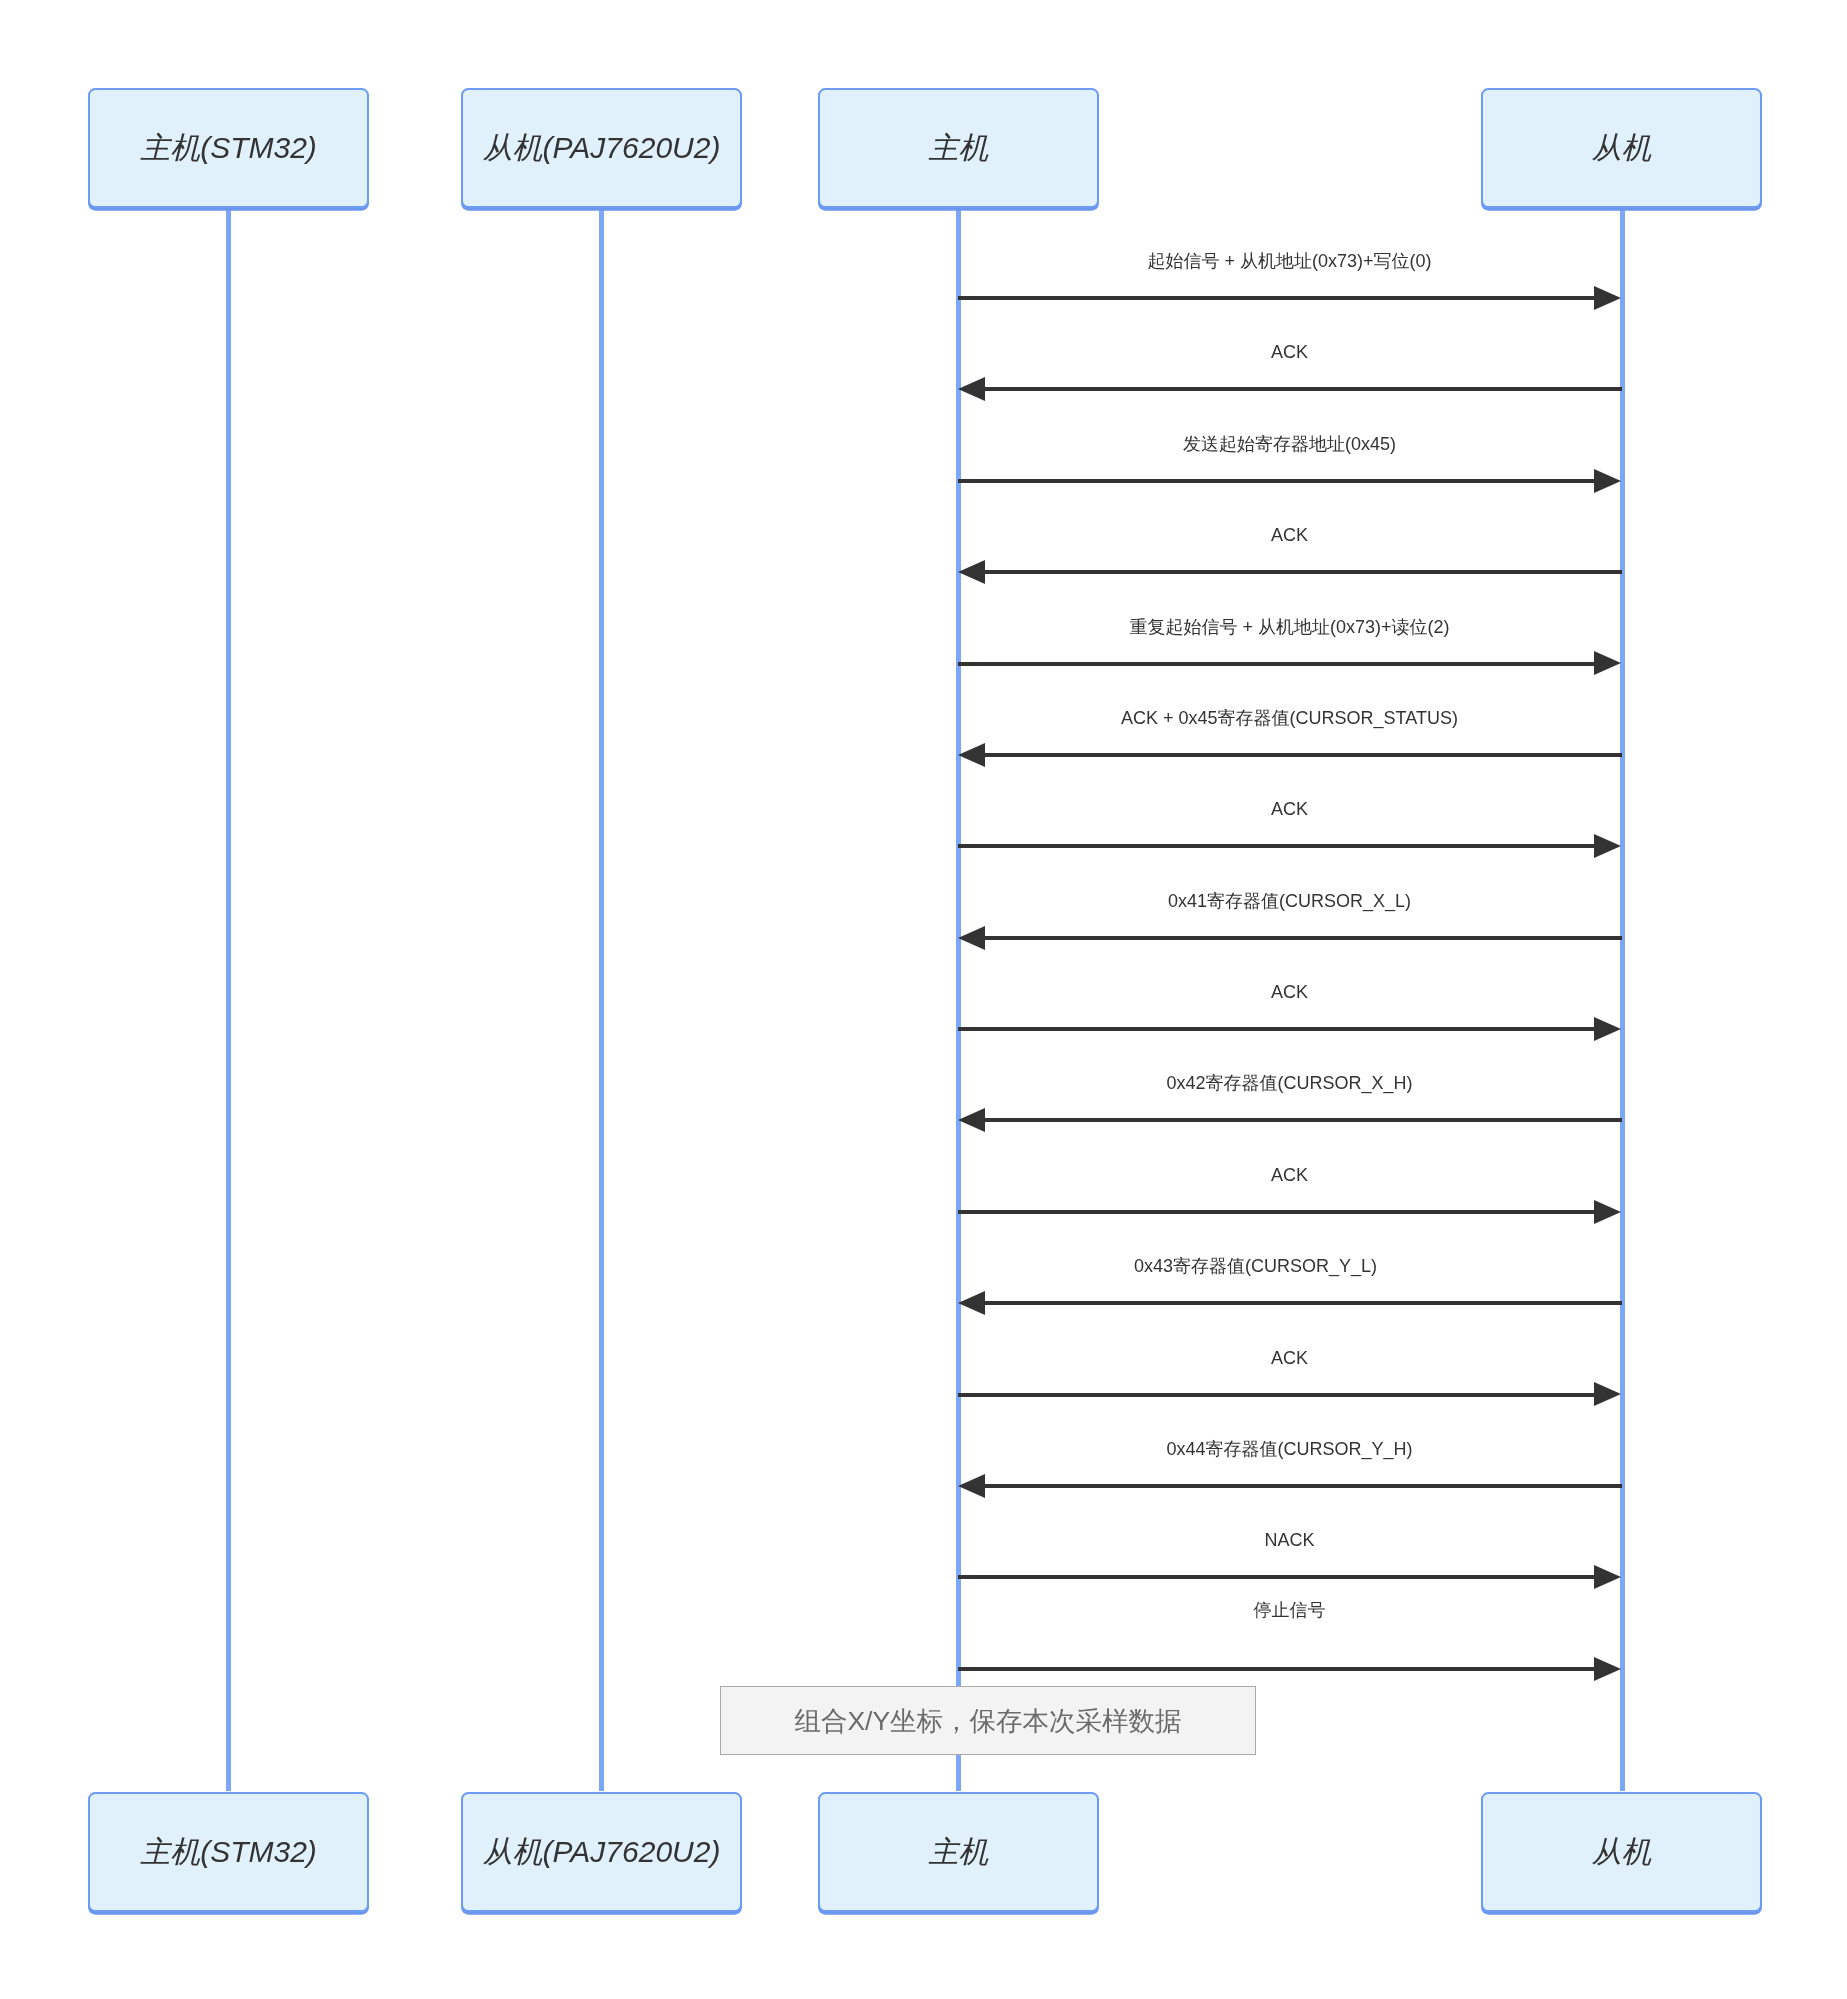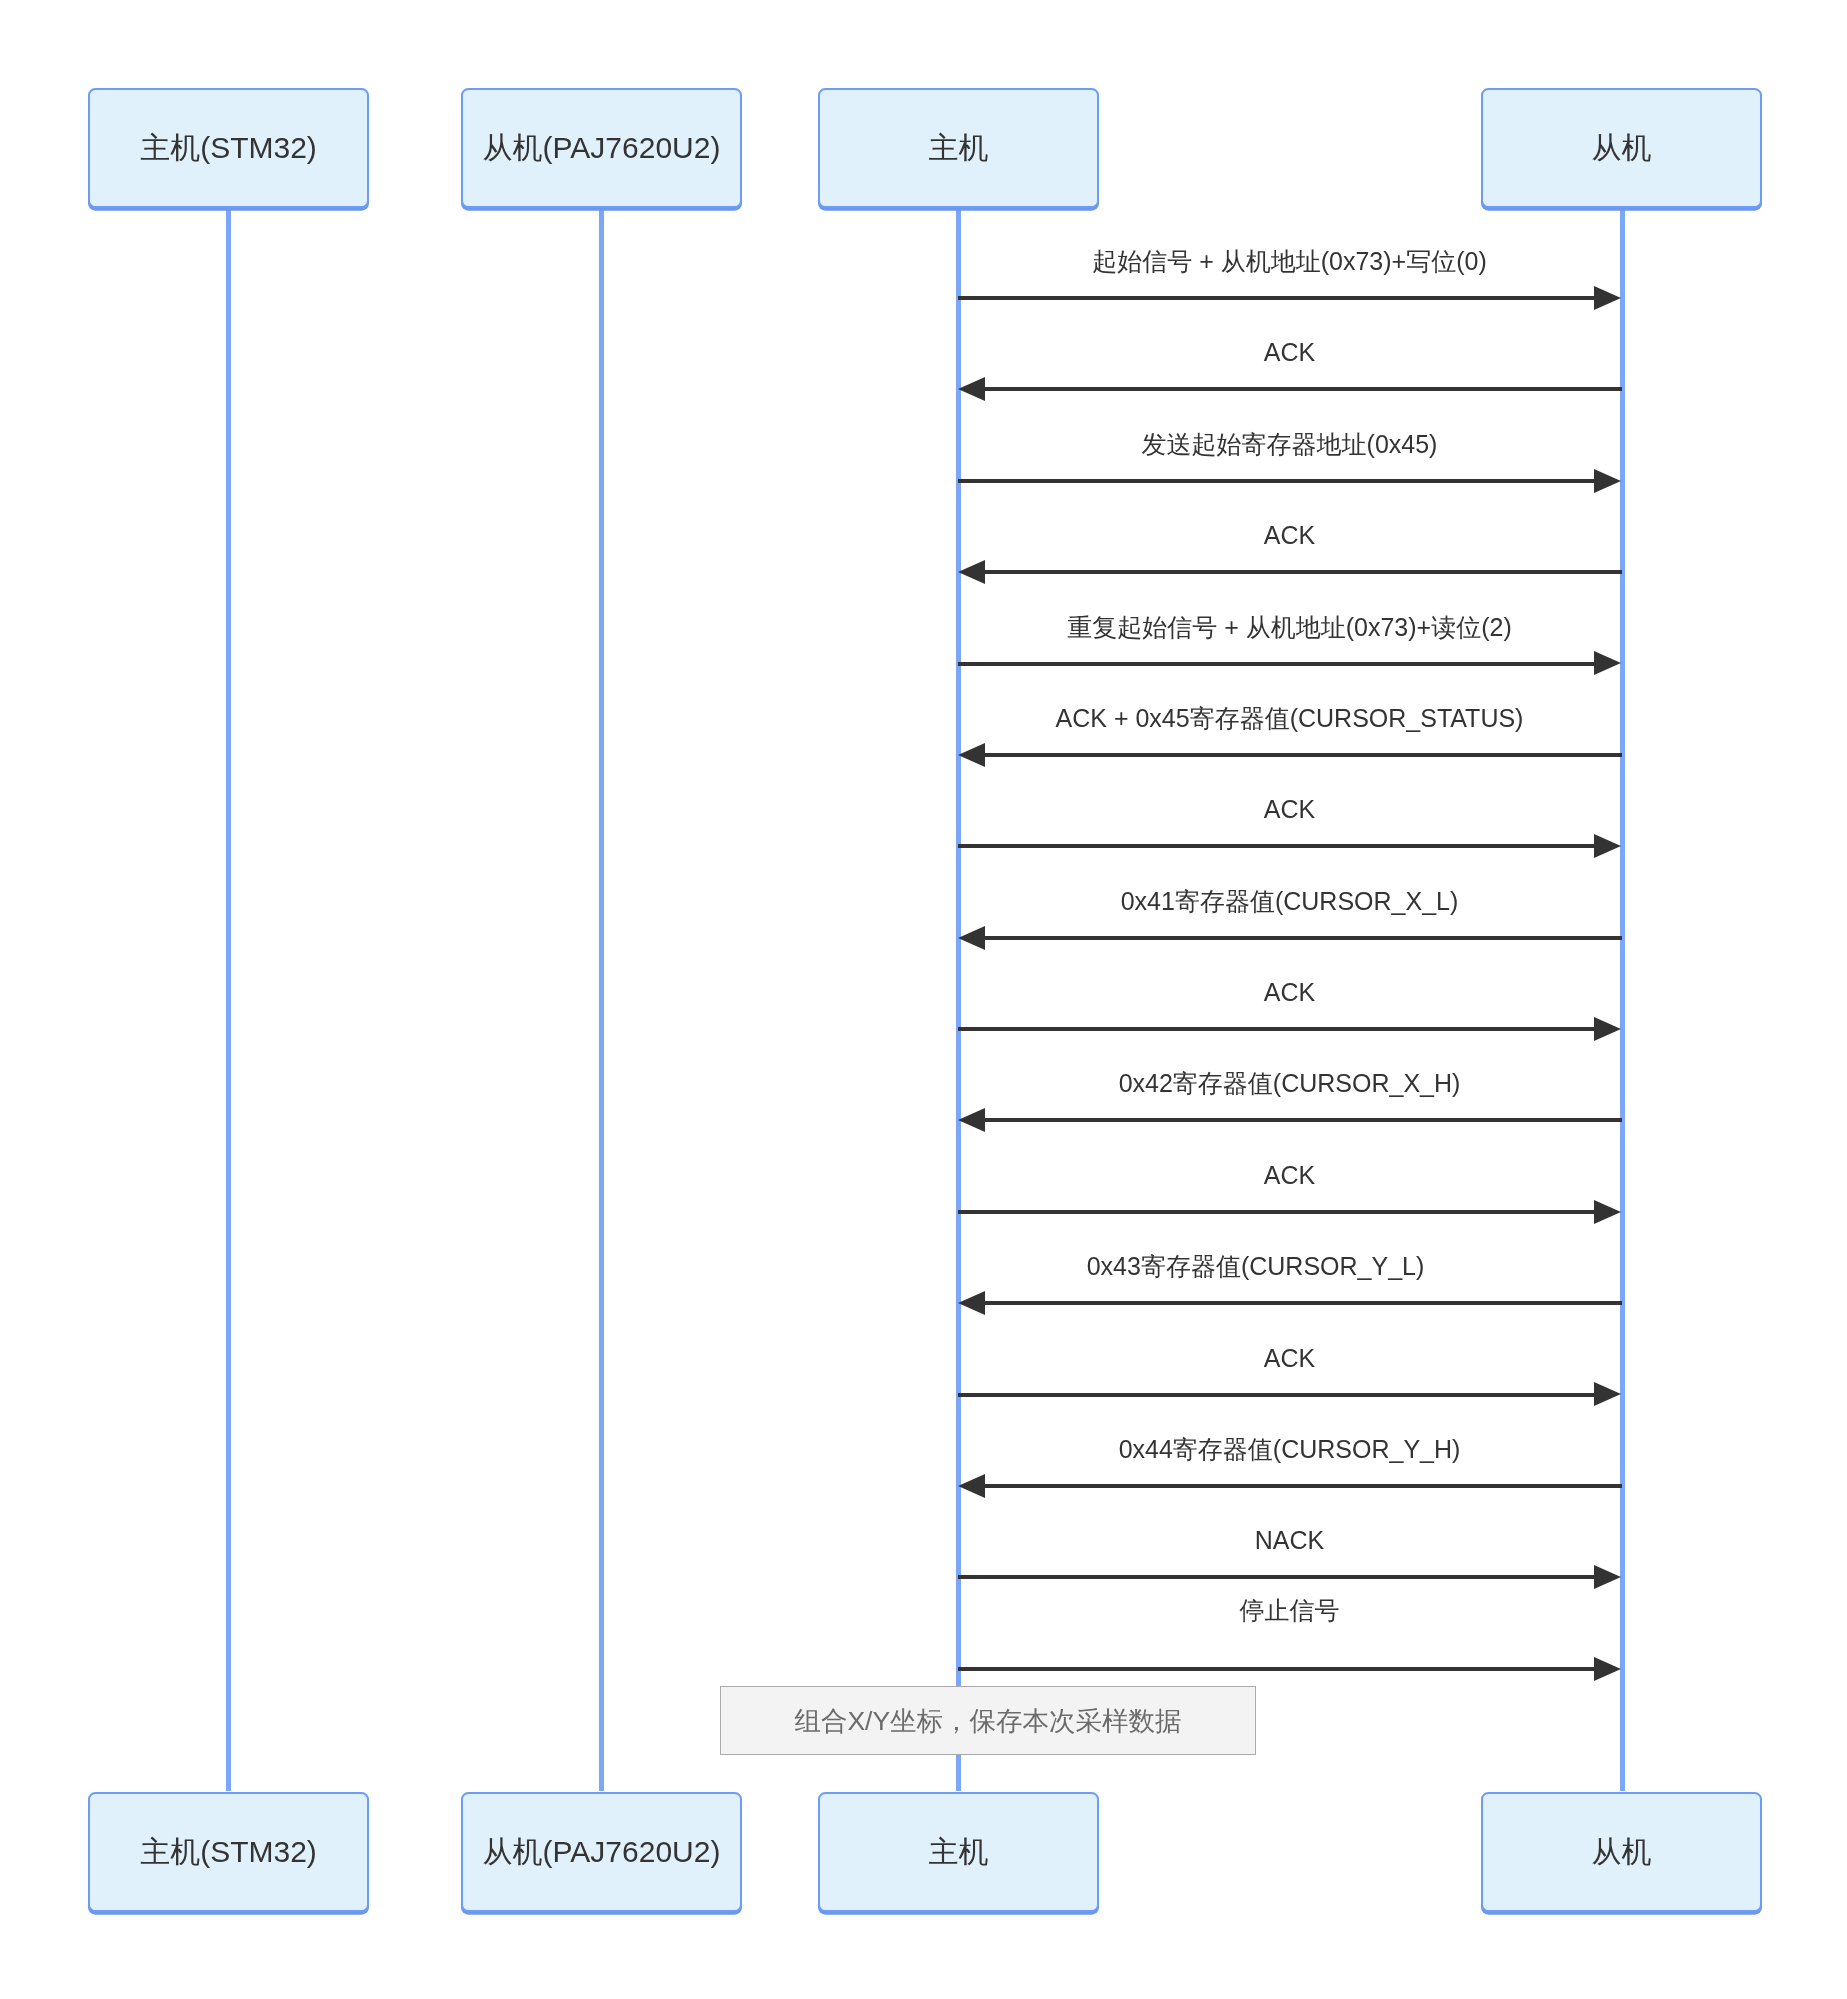--- a/index.html
+++ b/index.html
@@ -15,28 +15,28 @@
   .actor-box{
     position:absolute; box-sizing:border-box;
     background:var(--actor-fill);
     border:2.7px solid var(--actor-border);
     border-radius:7.3px;
     box-shadow:0 2.7px 0 0 var(--actor-shadow);
     display:flex; align-items:center; justify-content:center;
     z-index:3;
   }
   .actor-label{
-    font-size:30px; color:#333333; white-space:nowrap; text-align:center;
+    font-size:30px; color:#333333; white-space:nowrap; text-align:center;font-style:italic;
   }
   .lifeline{
     position:absolute; width:4.6px; background:var(--lifeline); z-index:1;
   }
   .msg-label{
     position:absolute; height:37px; line-height:37px; text-align:center;
-    font-size:25px; color:var(--msg-text); white-space:nowrap; z-index:2;
+    font-size:18px; color:var(--msg-text); white-space:nowrap; z-index:2;
   }
   .msg-line{
     position:absolute; height:3.7px; background:var(--arrow); z-index:2;
   }
   .arrowhead{
     position:absolute; width:0; height:0; z-index:2;
     border-top:12px solid transparent; border-bottom:12px solid transparent;
   }
   .arrowhead.right{ border-left:27.4px solid var(--arrow); }
   .arrowhead.left { border-right:27.4px solid var(--arrow); }

